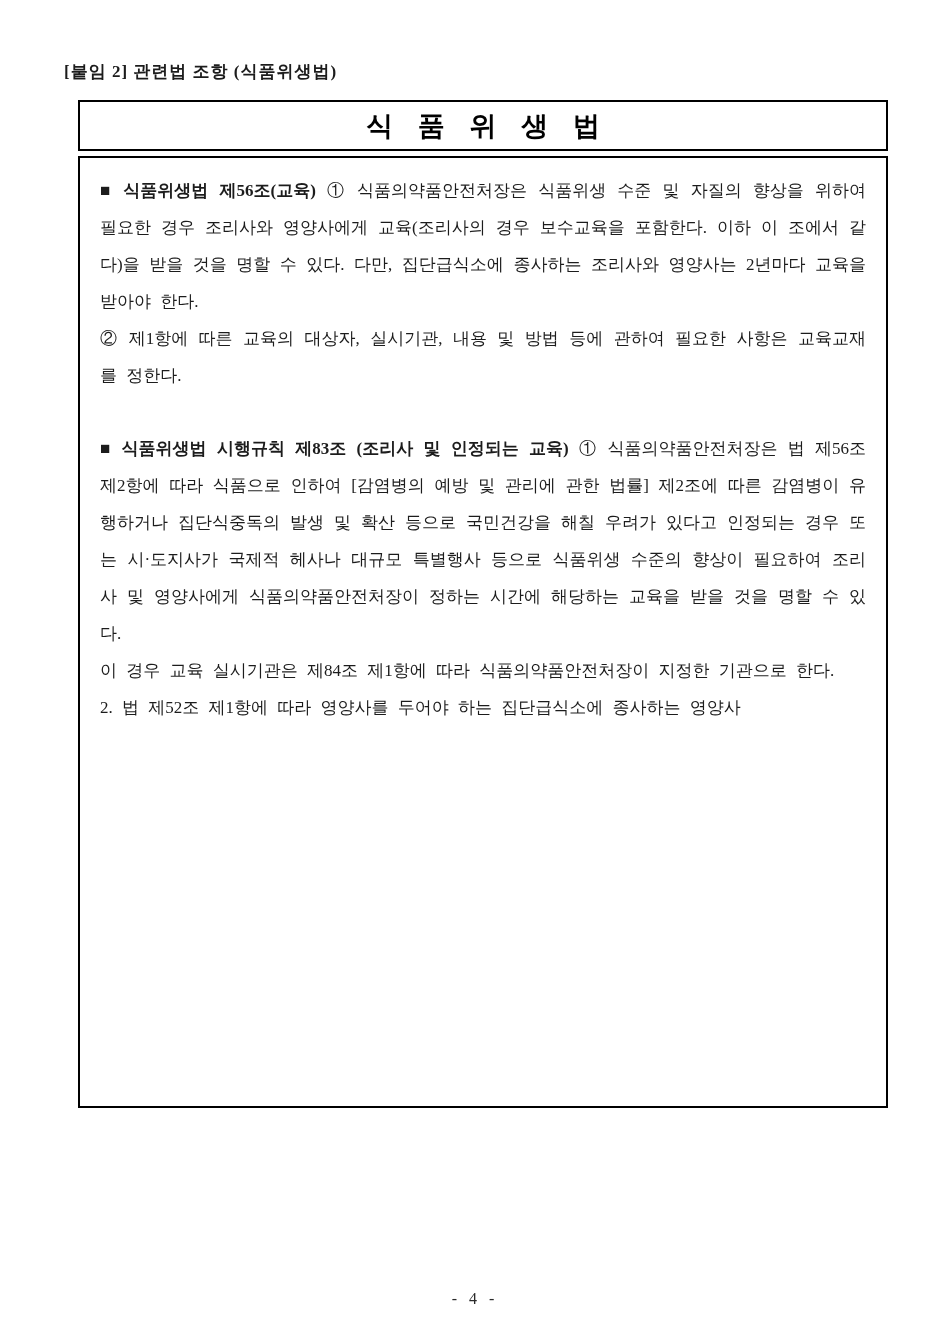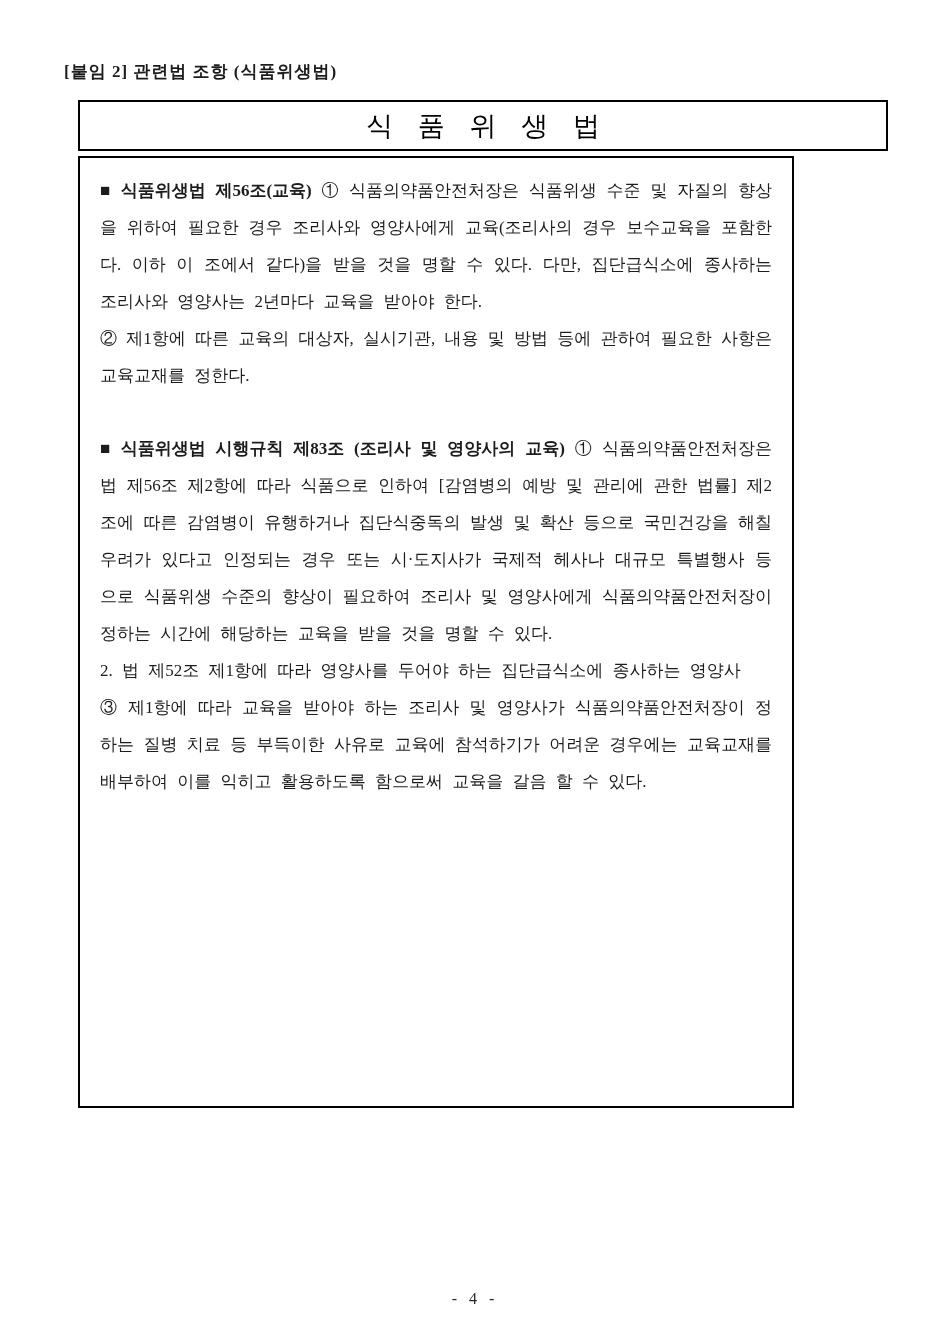--- a/index.html
+++ b/index.html
@@ -12,25 +12,25 @@
   .attachment-label {
     position:absolute; left:64px; top:60px;
     font-size:17px; font-weight:bold; letter-spacing:1px;
   }
   .title-box {
     position:absolute; left:78px; top:100px; width:810px; height:51px;
     border:2px solid #000;
     display:flex; align-items:center; justify-content:center;
   }
   .doc-title {
-    font-size:27px; font-weight:normal; letter-spacing:9px; color:#000;
+    font-size:27px; font-weight:bold; letter-spacing:9px; color:#000;
     padding-left:9px; 
   }
   .body-box {
-    position:absolute; left:78px; top:156px; width:716px; height:952px;
+    position:absolute; left:78px; top:156px; width:810px; height:952px;
     border:2px solid #000;
     padding:14px 20px 0 20px;
     overflow:hidden;
   }
   .para {
     font-size:17px; line-height:37px;
     text-align:justify; word-spacing:5px;
   }
   .para .h { font-weight:bold; }
   .sec-gap { margin-top:36px; }
@@ -46,19 +46,19 @@
 
 <div class="title-box">
   <div class="doc-title">식 품 위 생 법</div>
 </div>
 
 <div class="body-box">
 
   <div class="para"><span class="h">■ 식품위생법 제56조(교육)</span><span> ① 식품의약품안전처장은 식품위생 수준 및 자질의 향상을 위하여 필요한 경우 조리사와 영양사에게 교육(조리사의 경우 보수교육을 포함한다. 이하 이 조에서 같다)을 받을 것을 명할 수 있다. 다만, 집단급식소에 종사하는 조리사와 영양사는 2년마다 교육을 받아야 한다.</span></div>
   <div class="para">② 제1항에 따른 교육의 대상자, 실시기관, 내용 및 방법 등에 관하여 필요한 사항은 교육교재를 정한다.</div>
 
-  <div class="para sec-gap"><span class="h">■ 식품위생법 시행규칙 제83조 (조리사 및 영양사의 교육)</span><span> ① 식품의약품안전처장은 법 제56조 제2항에 따라 식품으로 인하여 [감염병의 예방 및 관리에 관한 법률] 제2조에 따른 감염병이 유행하거나 집단식중독의 발생 및 확산 등으로 국민건강을 해칠 우려가 있다고 인정되는 경우 또는 시·도지사가 국제적 헤사나 대규모 특별행사 등으로 식품위생 수준의 향상이 필요하여 조리사 및 영양사에게 식품의약품안전처장이 정하는 시간에 해당하는 교육을 받을 것을 명할 수 있다.</span></div>
+  <div class="para sec-gap"><span class="h">■ 식품위생법 시행규칙 제83조 (조리사 및 인정되는 교육)</span><span> ① 식품의약품안전처장은 법 제56조 제2항에 따라 식품으로 인하여 [감염병의 예방 및 관리에 관한 법률] 제2조에 따른 감염병이 유행하거나 집단식중독의 발생 및 확산 등으로 국민건강을 해칠 우려가 있다고 인정되는 경우 또는 시·도지사가 국제적 헤사나 대규모 특별행사 등으로 식품위생 수준의 향상이 필요하여 조리사 및 영양사에게 식품의약품안전처장이 정하는 시간에 해당하는 교육을 받을 것을 명할 수 있다.</span></div>
+  <div class="para">이 경우 교육 실시기관은 제84조 제1항에 따라 식품의약품안전처장이 지정한 기관으로 한다.</div>
   <div class="para">2. 법 제52조 제1항에 따라 영양사를 두어야 하는 집단급식소에 종사하는 영양사</div>
-  <div class="para"> ③ 제1항에 따라 교육을 받아야 하는 조리사 및 영양사가 식품의약품안전처장이 정하는 질병 치료 등 부득이한 사유로 교육에 참석하기가 어려운 경우에는 교육교재를 배부하여 이를 익히고 활용하도록 함으로써 교육을 갈음 할 수 있다.</div>
 
 </div>
 
 <div class="page-number">- 4 -</div>
 
 </body></html>

